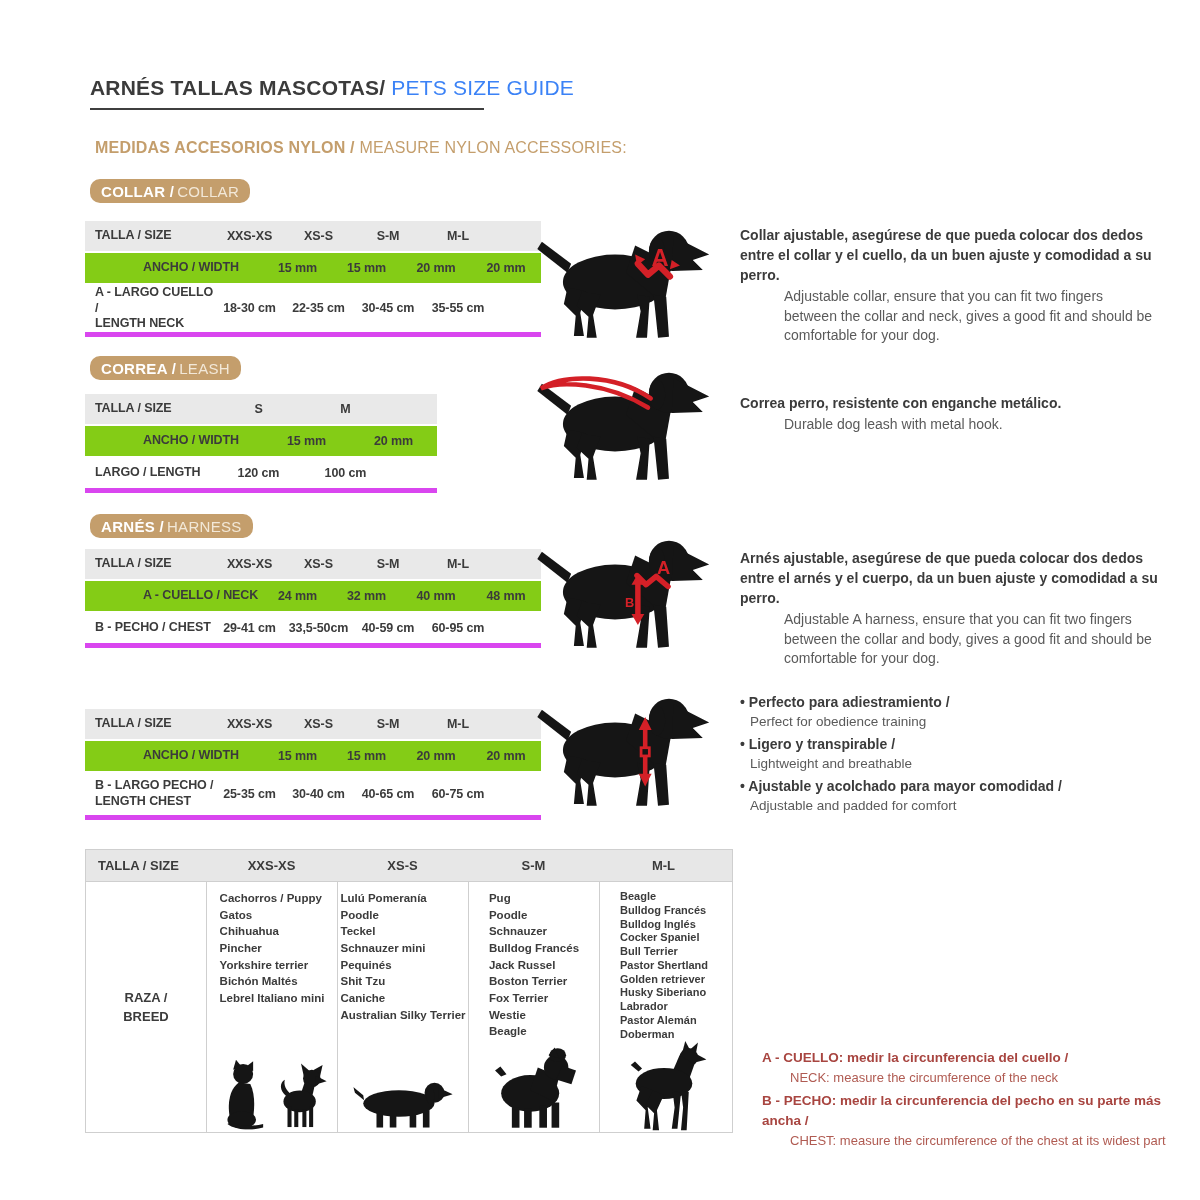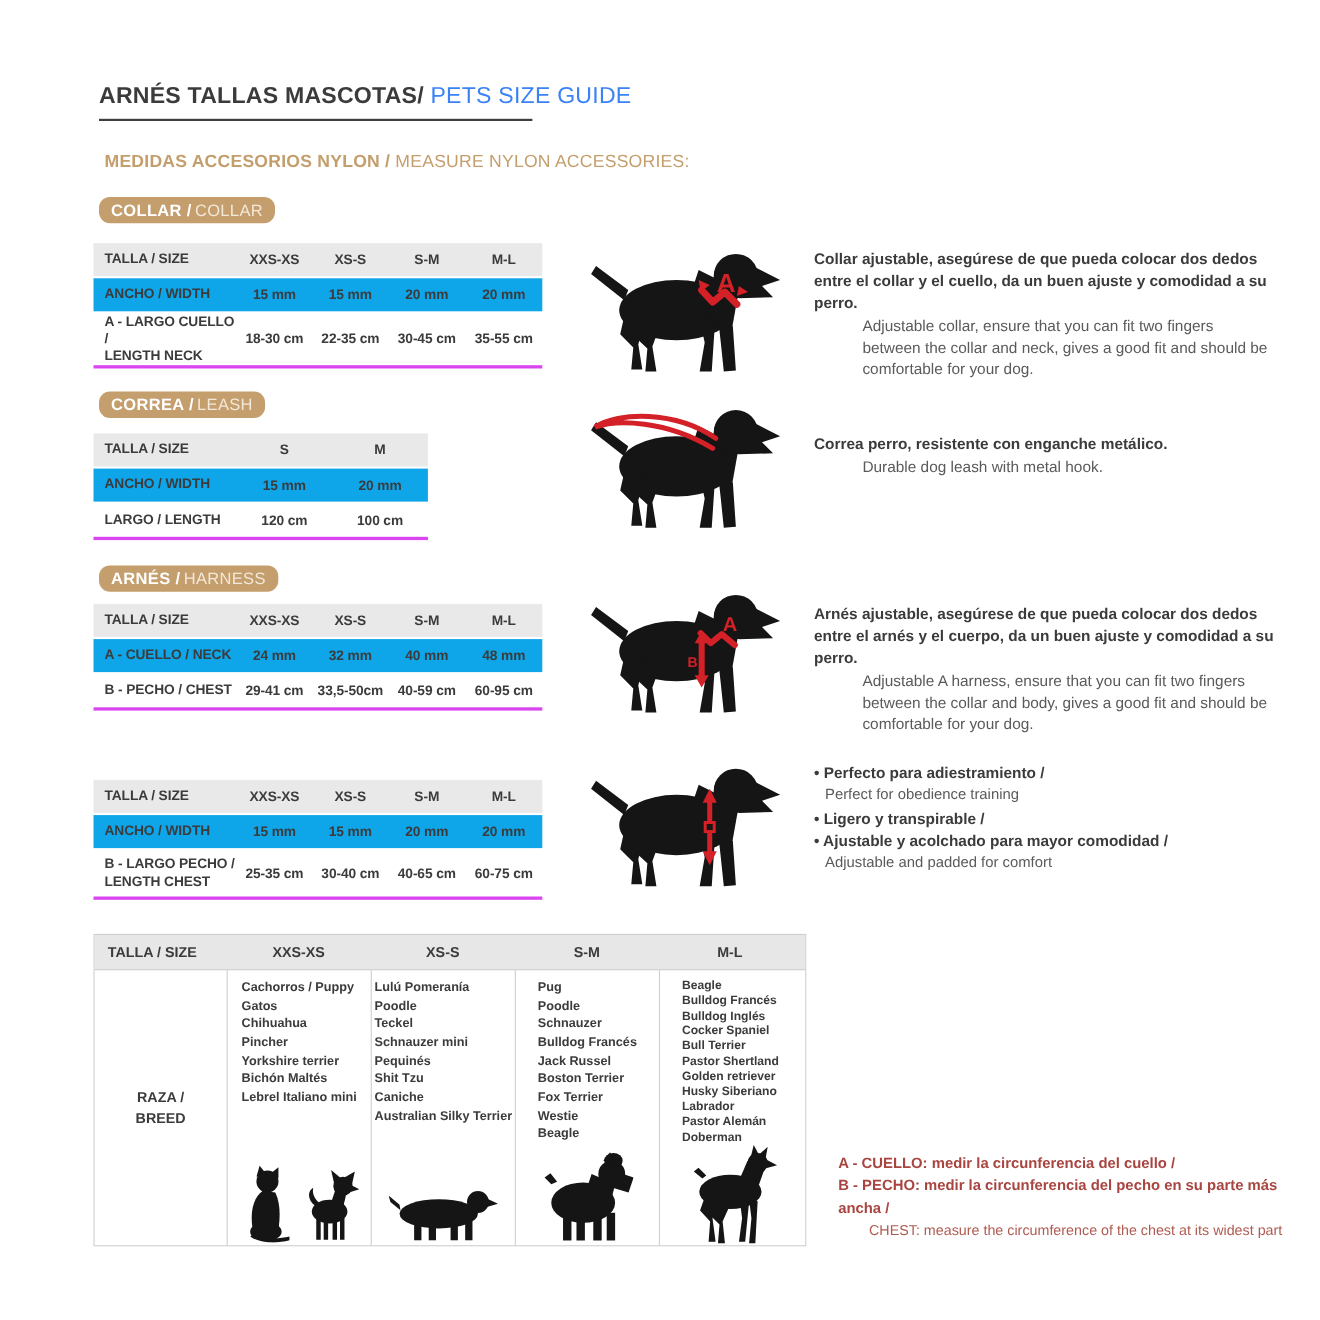--- a/index.html
+++ b/index.html
@@ -18,22 +18,22 @@
          font-size:15px;padding:4px 11px 3px;letter-spacing:.3px;border-radius:10px;}
   .badge .b-en{font-weight:400;color:#F2E8D8;margin-left:3px;}
 
   
   .sizetbl{position:absolute;left:85px;}
   .trow{display:grid;align-items:center;min-height:30px;font-size:12.5px;font-weight:700;letter-spacing:-.1px;}
   .trow + .trow{margin-top:2px;}
   .cols5{grid-template-columns:130px 69px 69px 70px 70px;}
   .cols3{grid-template-columns:130px 87px 87px;}
   .hrow{background:#E9E9E9;}
-  .grow{background:#0ea5e9;}
-  .wrow{background:#fff;border-bottom:3px solid #d946ef;}
+  .grow{background:#84cc16;padding-left:48px;}
+  .wrow{background:#fff;border-bottom:5px solid #d946ef;}
   .wrow.tall{min-height:42px;}
   .cell{text-align:center;}
   .lab{text-align:left;padding-left:10px;white-space:pre-line;line-height:1.25;}
 
   
   .desc{position:absolute;left:740px;width:418px;line-height:1.42;}
   .desc .es{display:block;font-weight:700;font-size:14px;color:#3B3B3B;}
   .desc .en{display:block;font-weight:400;font-size:14px;color:#5A5A5A;margin-top:1px;margin-left:44px;}
 
   .bullets{position:absolute;left:740px;top:692px;width:432px;line-height:1.45;}
@@ -302,20 +302,21 @@
     <path d="M121,44 L121,102" fill="none" stroke="#D42027" stroke-width="5" stroke-linecap="round"></path>
     <polygon points="114,48 128,48 121,34" fill="#D42027"></polygon>
     <polygon points="114,96 128,96 121,110" fill="#D42027"></polygon>
     <rect x="115" y="66" width="12" height="12" fill="#D42027"></rect>
     <rect x="118" y="69" width="6" height="6" fill="#151515"></rect>
   </svg>
   <div class="bullets">
     <div class="bullet-es">Perfecto para adiestramiento /</div>
     <div class="bullet-en">Perfect for obedience training</div>
     <div class="bullet-es">Ligero y transpirable /</div>
+    <div class="bullet-en">Lightweight and breathable</div>
     <div class="bullet-es">Ajustable y acolchado para mayor comodidad /</div>
     <div class="bullet-en">Adjustable and padded for comfort</div>
   </div>
 
   <div class="breeds">
     <div class="bt-head">
       <div class="cell">TALLA /  SIZE</div>
       <div class="cell">XXS-XS</div>
       <div class="cell">XS-S</div>
       <div class="cell">S-M</div>
@@ -388,17 +389,18 @@
           <svg width="86" height="92" viewBox="0 0 120 130">
               <use href="#dob-sil"></use>
             </svg>
         </div>
       </div>
     </div>
   </div>
 
   <div class="notes">
     <div class="note-title">A - CUELLO: medir la circunferencia del cuello /</div>
+    <div class="note-sub">NECK: measure the circumference of the neck</div>
     <div class="note-title">B - PECHO: medir la circunferencia del pecho en su parte más ancha /</div>
     <div class="note-sub">CHEST: measure the circumference of the chest at its widest part</div>
   </div>
 
 </div>
 
 </body></html>

